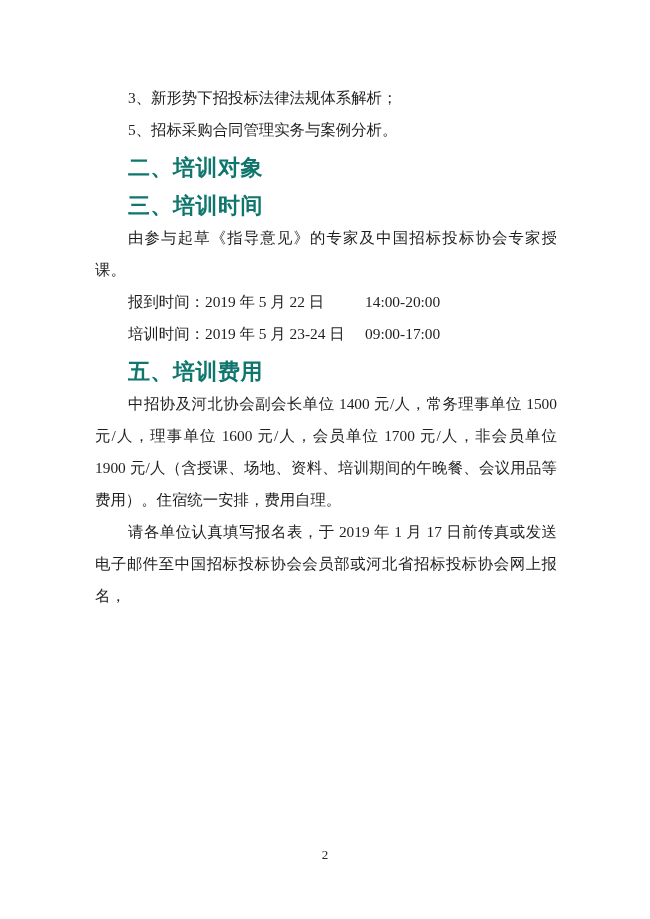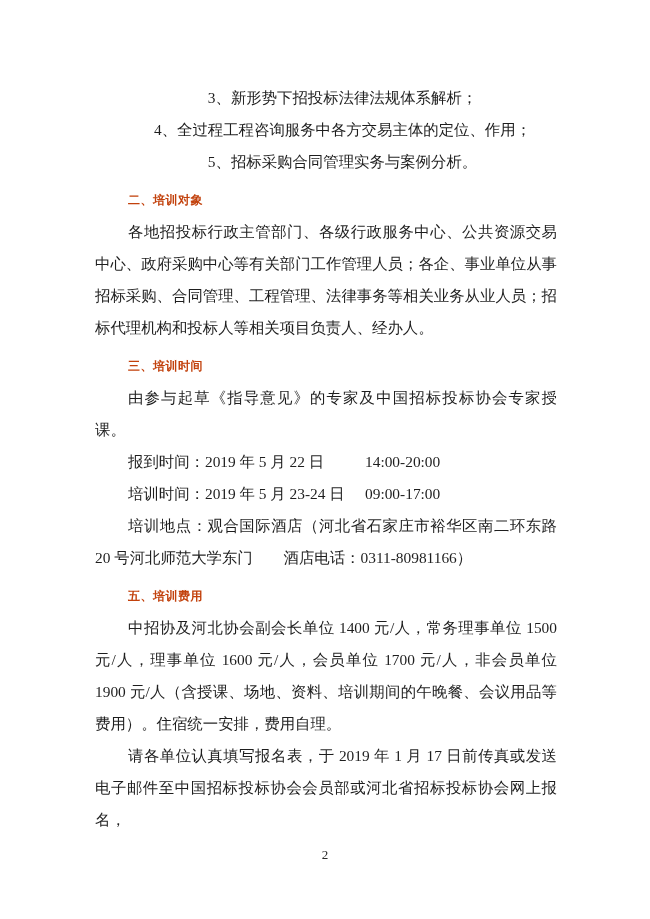--- a/index.html
+++ b/index.html
@@ -22,33 +22,32 @@
     left: 95px;
     width: 462px;
     font-size: 15.4px;
     line-height: 32px;
   }
   .para {
     margin: 0;
   }
   .indent {
     text-indent: 33px;
-    text-align: center;
   }
   .justify {
     text-align: justify;
   }
   .heading {
     margin: 6px 0 0 0;
     font-weight: bold;
-    font-size: 12px;
+    font-size: 22px;
     line-height: 32px;
     text-indent: 33px;
     letter-spacing: 0.5px;
-    color: #c2410c;
+    color: #0f766e;
   }
   .sched-row {
     position: relative;
     padding-left: 33px;
     line-height: 32px;
     white-space: nowrap;
   }
   .sched-time {
     position: absolute;
     left: 270px;
@@ -65,38 +64,35 @@
     color: #2a2a2a;
   }
 </style>
 </head>
 <body>
 
 <div class="page">
   <div class="content">
 
     <p class="para indent">3、新形势下招投标法律法规体系解析；</p>
-    <p class="para indent">4、全过程工程咨询服务中各方交易主体的定位、作用；</p>
     <p class="para indent">5、招标采购合同管理实务与案例分析。</p>
 
     <h3 class="heading">二、培训对象</h3>
-    <p class="para indent justify">各地招投标行政主管部门、各级行政服务中心、公共资源交易中心、政府采购中心等有关部门工作管理人员；各企、事业单位从事招标采购、合同管理、工程管理、法律事务等相关业务从业人员；招标代理机构和投标人等相关项目负责人、经办人。</p>
 
     <h3 class="heading">三、培训时间</h3>
     <p class="para indent justify">由参与起草《指导意见》的专家及中国招标投标协会专家授课。</p>
 
     <div class="sched-row">
       <span>报到时间：</span><span>2019 年 5 月 22 日</span>
       <span class="sched-time">14:00-20:00</span>
     </div>
     <div class="sched-row">
       <span>培训时间：</span><span>2019 年 5 月 23-24 日</span>
       <span class="sched-time">09:00-17:00</span>
     </div>
-    <p class="para indent justify">培训地点：观合国际酒店（河北省石家庄市裕华区南二环东路 20 号河北师范大学东门　　酒店电话：0311-80981166）</p>
 
     <h3 class="heading">五、培训费用</h3>
     <p class="para indent justify">中招协及河北协会副会长单位 1400 元/人，常务理事单位 1500 元/人，理事单位 1600 元/人，会员单位 1700 元/人，非会员单位 1900 元/人（含授课、场地、资料、培训期间的午晚餐、会议用品等费用）。住宿统一安排，费用自理。</p>
 
     <p class="para indent justify">请各单位认真填写报名表，于 2019 年 1 月 17 日前传真或发送电子邮件至中国招标投标协会会员部或河北省招标投标协会网上报名，</p>
 
   </div>
 
   <div class="page-number">2</div>
 </div>

